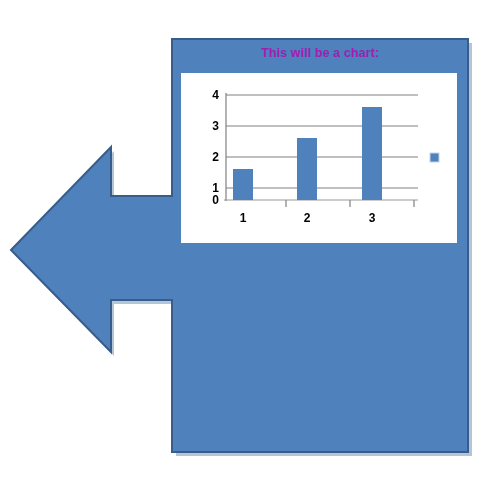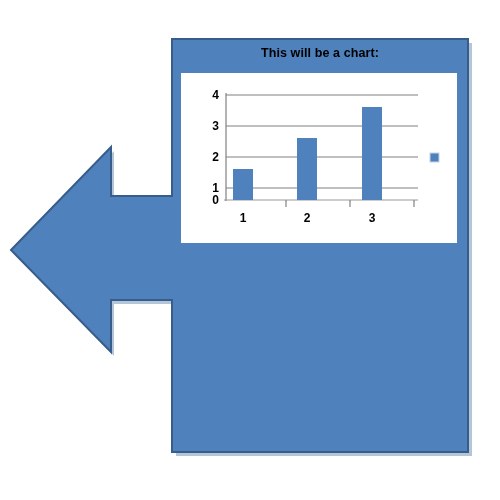--- a/index.html
+++ b/index.html
@@ -31,21 +31,21 @@
   .shape-title {
     position: absolute;
     left: 176px;
     top: 43px;
     width: 288px;
     height: 20px;
     line-height: 20px;
     text-align: center;
     font-size: 12.5px;
     font-weight: bold;
-    color: #000000;
+    color: #a21caf;
     letter-spacing: 0.1px;
     white-space: nowrap;
   }
   
   .chart-panel {
     position: absolute;
     left: 181px;
     top: 73px;
     width: 276px;
     height: 170px;

